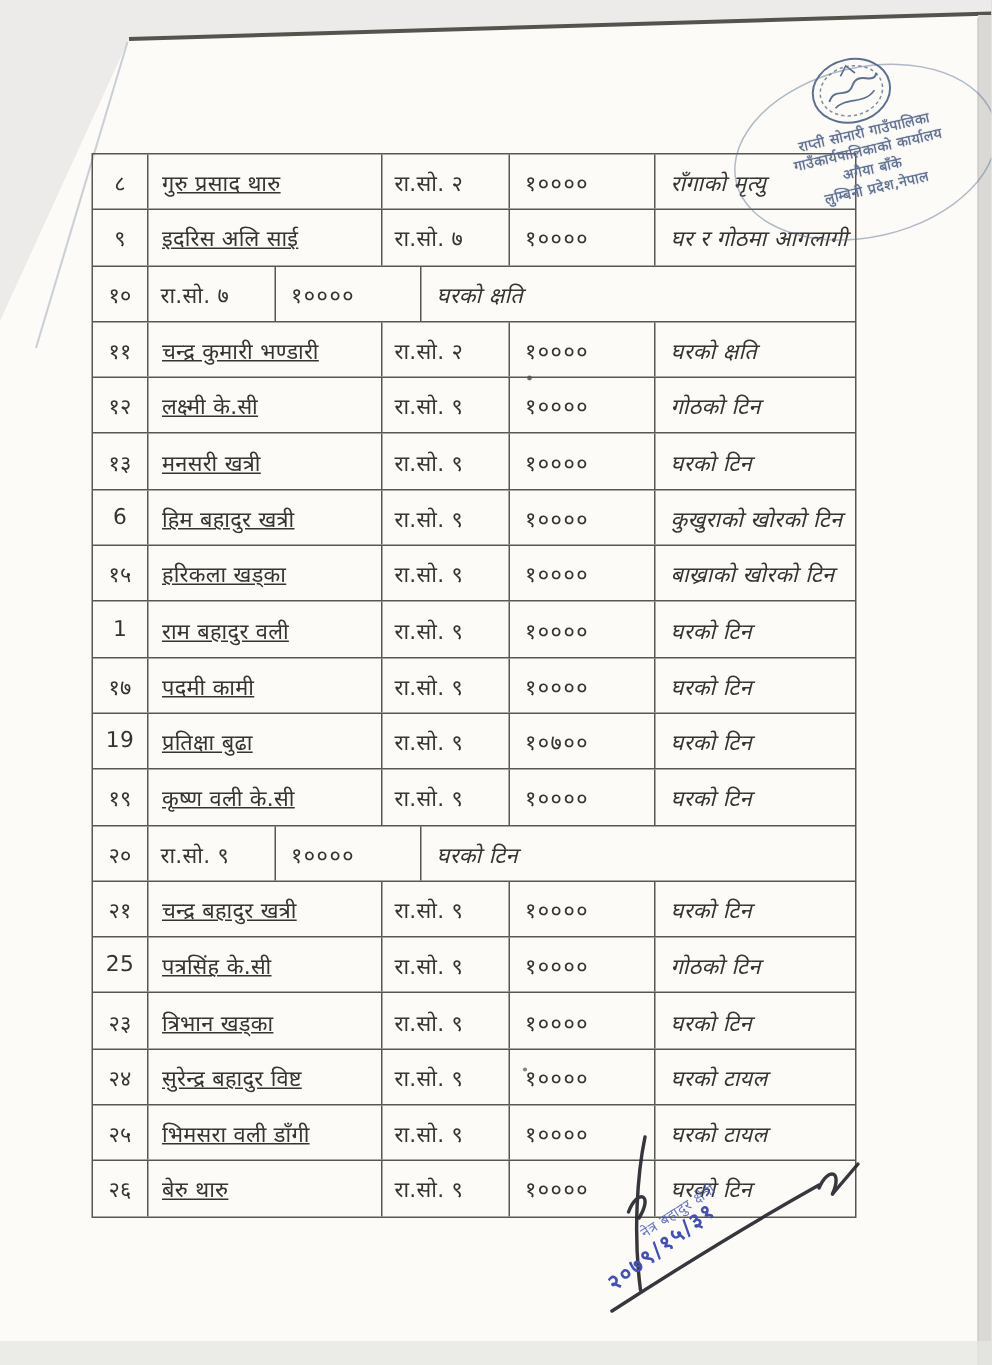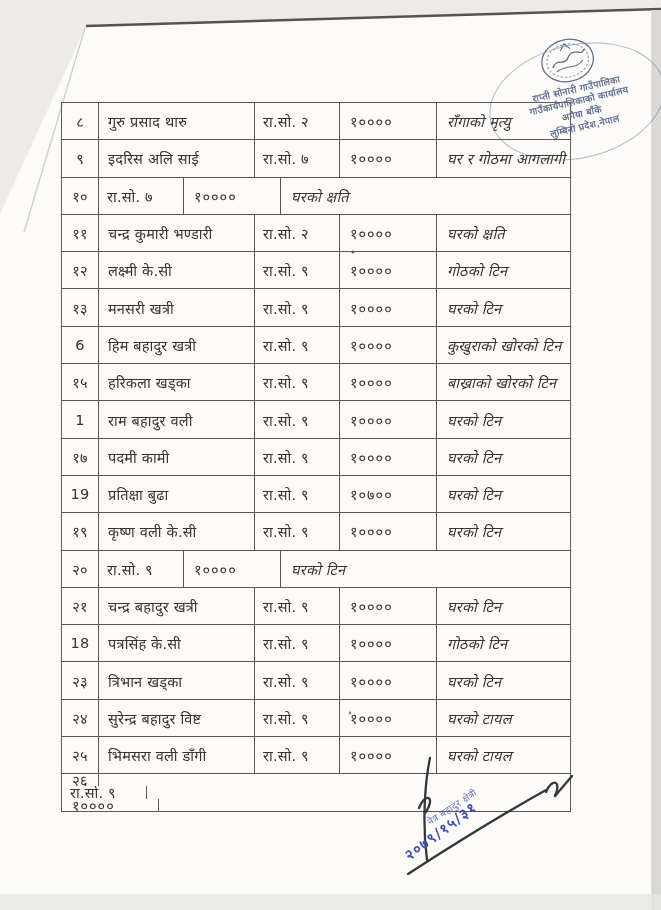--- a/index.html
+++ b/index.html
@@ -9,30 +9,30 @@
     font-family:"DejaVu Sans","Liberation Sans",sans-serif;
   }
   .bg{position:absolute;left:0;top:0;}
   
   .reltable{
     position:absolute;left:61px;top:102px;width:508px;
     border:1.4px solid #5a5751;
     color:#37342f;
   }
   .t-row{display:flex;height:36.3px;border-bottom:1px solid #5a5751;}
-  .t-row:last-child{border-bottom:none;flex-direction:column;}
+  .t-row:last-child{border-bottom:none;}
   .cell{
     display:flex;align-items:center;
     border-right:1px solid #5a5751;
     font-size:14.5px;letter-spacing:.2px;
     overflow:hidden;white-space:nowrap;
   }
   .cell:last-child{border-right:none;font-style:italic;}
   .c-sn{width:36px;justify-content:center;}
-  .c-name{width:146px;padding-left:9px;}
+  .c-name{width:146px;padding-left:9px;text-decoration:underline;}
   .c-ward{width:76px;padding-left:8px;}
   .c-amt{width:86px;padding-left:10px;letter-spacing:1px;}
   .c-rem{flex:1;padding-left:10px;}
   
   .stamp{
     position:absolute;left:486px;top:36px;width:186px;height:130px;
     transform:rotate(-13deg);color:#5e7090;pointer-events:none;
   }
   .stamp-oval{
     position:absolute;left:2px;top:8px;width:176px;height:112px;
@@ -187,21 +187,21 @@
 
     <div class="t-row">
       <div class="cell c-sn">२१</div>
       <div class="cell c-name">चन्द्र बहादुर खत्री</div>
       <div class="cell c-ward">रा.सो. ९</div>
       <div class="cell c-amt">१००००</div>
       <div class="cell c-rem">घरको टिन</div>
     </div>
 
     <div class="t-row">
-      <div class="cell c-sn">18</div>
+      <div class="cell c-sn">25</div>
       <div class="cell c-name">पत्रसिंह के.सी</div>
       <div class="cell c-ward">रा.सो. ९</div>
       <div class="cell c-amt">१००००</div>
       <div class="cell c-rem">गोठको टिन</div>
     </div>
 
     <div class="t-row">
       <div class="cell c-sn">२३</div>
       <div class="cell c-name">त्रिभान खड्का</div>
       <div class="cell c-ward">रा.सो. ९</div>
@@ -220,20 +220,21 @@
     <div class="t-row">
       <div class="cell c-sn">२५</div>
       <div class="cell c-name">भिमसरा वली डाँगी</div>
       <div class="cell c-ward">रा.सो. ९</div>
       <div class="cell c-amt">१००००</div>
       <div class="cell c-rem">घरको टायल</div>
     </div>
 
     <div class="t-row">
       <div class="cell c-sn">२६</div>
+      <div class="cell c-name">बेरु थारु</div>
       <div class="cell c-ward">रा.सो. ९</div>
       <div class="cell c-amt">१००००</div>
       <div class="cell c-rem">घरको टिन</div>
     </div>
   </div>
 
   <div class="stamp">
     <div class="stamp-oval"></div>
     <svg class="emblem" width="58" height="46" viewBox="0 0 58 46">
       <ellipse cx="29" cy="23" rx="26" ry="21" fill="none" stroke="#5e7090" stroke-width="1.3"></ellipse>

